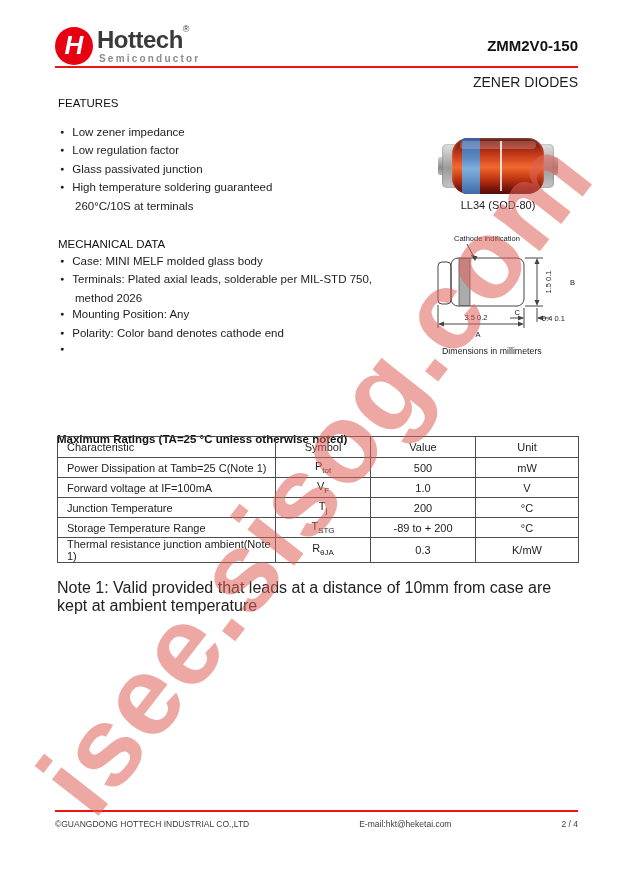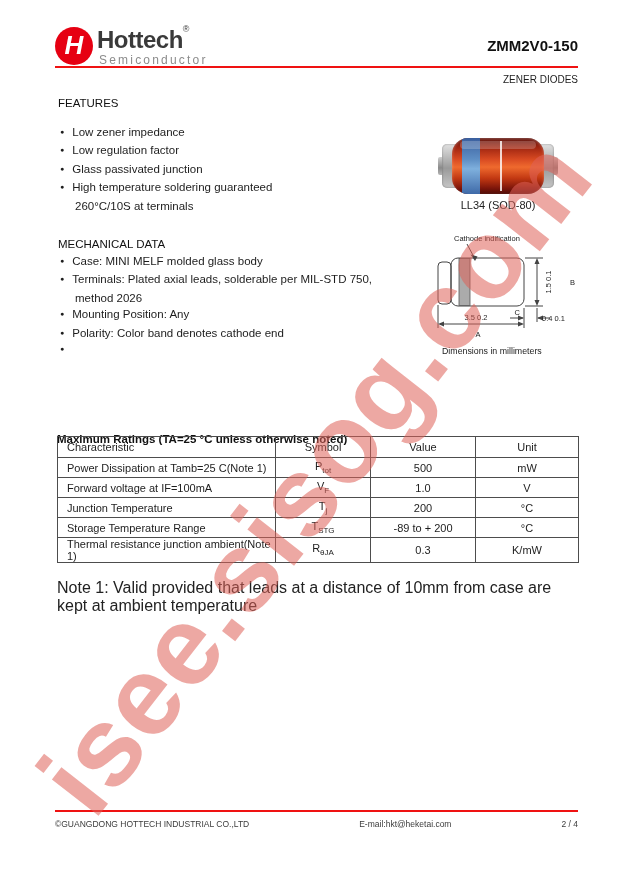--- a/index.html
+++ b/index.html
@@ -15,24 +15,24 @@
   .logo-circle {
     left:55px; top:27px; width:38px; height:38px; border-radius:50%;
     background:#e60012; display:flex; align-items:center; justify-content:center;
   }
   .logo-circle span {
     color:#fff; font-weight:900; font-size:26px; font-style:italic;
     transform:translateY(-1px);
   }
   .brand { left:97px; top:26px; font-size:24px; font-weight:bold; color:#3a3a3a; letter-spacing:-0.5px; }
   .brand sup { font-size:9px; font-weight:normal; vertical-align:top; position:relative; top:-2px; }
-  .brand-sub { left:99px; top:53px; font-size:12px; color:#8c8c8c; letter-spacing:2.2px; }
+  .brand-sub { left:99px; top:53px; font-size:10px; color:#8c8c8c; letter-spacing:2.2px;font-weight:bold; }
   .part-number { left:300px; top:37px; width:278px; text-align:right; font-size:15px; font-weight:bold; color:#111; }
   .rule-red { left:55px; width:523px; height:2px; background:#ef1212; }
-  .category { left:300px; top:74px; width:278px; text-align:right; font-size:10px; color:#1d1d1d; }
+  .category { left:300px; top:74px; width:278px; text-align:right; font-size:14px; color:#1d1d1d; }
 
   
   .sec-title { font-size:11.5px; font-weight:normal; color:#111; }
   .blist { list-style:none; font-size:11.5px; color:#1d1d1d; }
   .blist li { display:flex; align-items:baseline; line-height:16.4px; }
   .blist .dot { font-size:7px; margin-right:8px; position:relative; top:-2px; }
   .cont-line { margin-left:15px; line-height:16.4px; }
 
   
   .diode-fig { left:441px; top:136px; width:114px; height:60px; }

